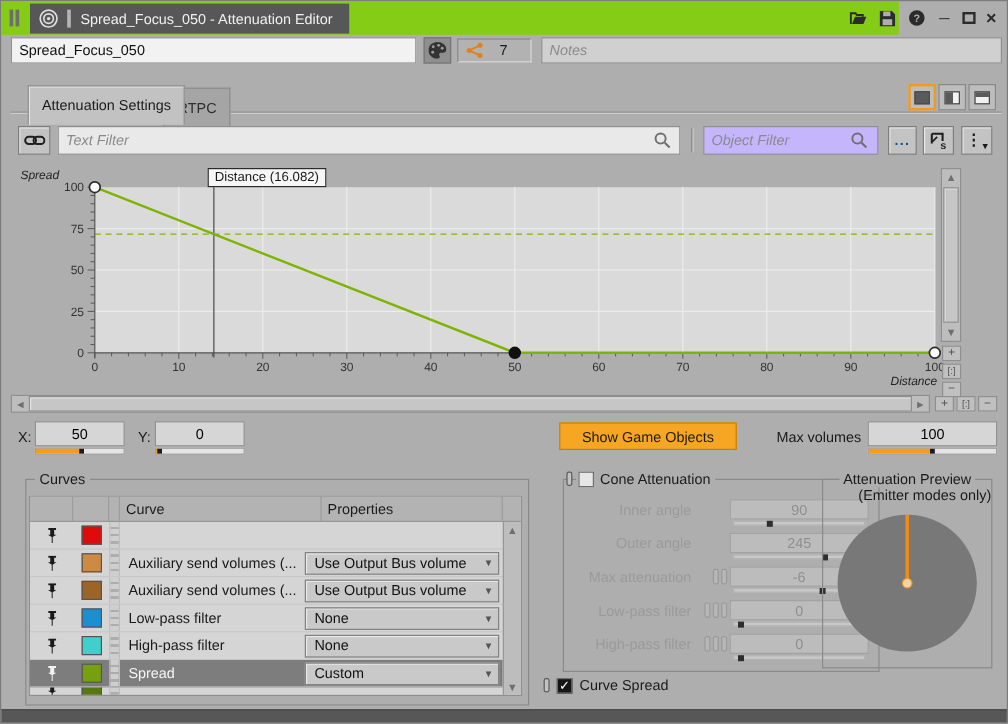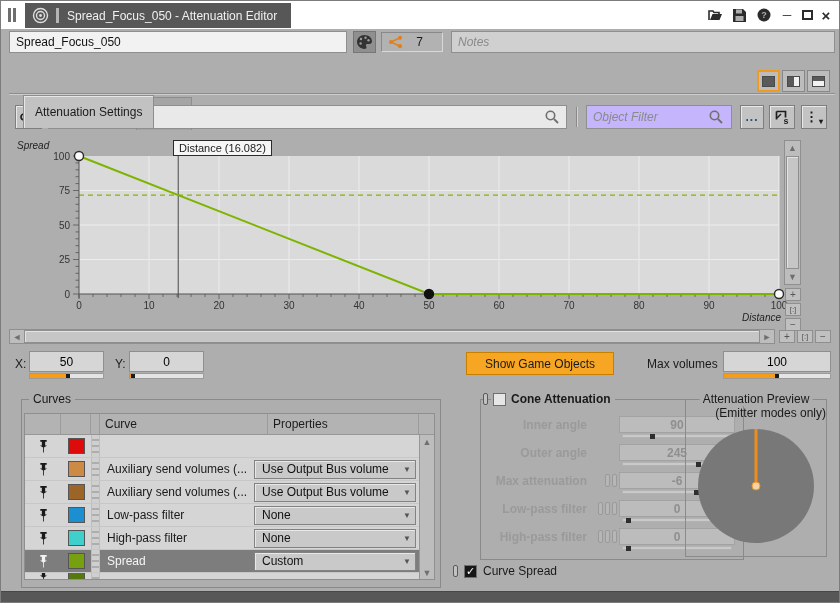--- a/index.html
+++ b/index.html
@@ -2,21 +2,21 @@
 <html><head>
 <meta charset="utf-8">
 <style>
   html,body{margin:0;padding:0;background:#888;}
   *{box-sizing:border-box;}
   #window{position:relative;width:840px;height:603px;background:#aeaeae;border:1px solid #7c7c7c;
           font-family:"Liberation Sans",sans-serif;font-size:12px;color:#1a1a1a;overflow:hidden;}
   .abs{position:absolute;}
 
   
-  #titlebar{left:0;top:0;width:840px;height:28px;background:#ffffff;}
+  #titlebar{left:0;top:0;width:748px;height:28px;background:#84cc16;}
   #dock-grip{left:7px;top:7px;width:10px;height:14px;}
   #dock-grip i{display:inline-block;width:3px;height:14px;background:#6e6e6e;margin-right:2px;}
   #title-tab{left:24px;top:2px;height:25px;background:#575757;color:#f0f0f0;display:flex;align-items:center;padding:0 14px 0 7px;}
   #title-sep{width:3px;height:15px;background:#b5b5b5;margin:0 8px 0 7px;}
   .win-ctl{top:6px;width:18px;height:16px;display:flex;align-items:center;justify-content:center;color:#2b2b2b;cursor:default;}
   #btn-open{left:705px;} #btn-save{left:729px;} #btn-help{left:754px;}
   #btn-min{left:777px;font-weight:bold;} #btn-max{left:797px;} #btn-close{left:816px;font-size:15px;font-weight:bold;}
   #btn-max i{display:block;width:11px;height:10px;border:2px solid #2b2b2b;}
 
   
@@ -24,21 +24,21 @@
   #name-input{left:8px;top:30px;width:338px;height:22px;background:#f2f2f2;color:#111;}
   #palette-btn{left:352px;top:30px;width:23px;height:22px;background:#8f8f8f;border:1px solid #767676;display:flex;align-items:center;justify-content:center;}
   #share-box{left:380px;top:31px;width:62px;height:20px;background:#b2b2b2;border:1px solid #898989;border-bottom-color:#d8d8d8;border-right-color:#d8d8d8;display:flex;align-items:center;padding:0 6px;}
   #share-count{flex:1;text-align:center;color:#1a1a1a;}
   #notes-input{left:450px;top:30px;width:384px;height:22px;background:#d0d0d0;color:#333;}
   #notes-input::placeholder,#text-filter::placeholder,#object-filter::placeholder{color:#8a8a8a;font-style:italic;}
 
   
   #tab-line{left:8px;top:92px;width:826px;height:1px;background:#8d8d8d;}
   #tab-line2{left:8px;top:93px;width:826px;height:1px;background:#cdcdcd;}
-  .tab{display:flex;align-items:center;padding:16px 11px;margin-top:24px;}
+  .tab{display:flex;align-items:center;padding:16px 11px;}
   #tab-attn{left:22px;top:70px;height:24px;background:#c2c2c2;border:1px solid #8d8d8d;border-bottom:none;
             box-shadow:inset 1px 1px 0 #e6e6e6;z-index:3;}
   #tab-rtpc{left:135px;top:72px;height:21px;background:#a5a5a5;border:1px solid #8d8d8d;border-bottom:none;color:#2e2e2e;}
   .layout-btn{top:69px;width:23px;height:22px;background:#bdbdbd;border:1px solid #888;display:flex;align-items:center;justify-content:center;}
   #layout-1{left:756px;border:2px solid #ef9b1d;}
   #layout-2{left:781px;} #layout-3{left:806px;}
   .lb-icon{width:13px;height:11px;border:1px solid #4a4a4a;background:#5a5a5a;}
   .lb-split-v{background:linear-gradient(90deg,#5a5a5a 0 55%,#f2f2f2 55% 100%);}
   .lb-split-h{background:linear-gradient(180deg,#5a5a5a 0 45%,#f2f2f2 45% 100%);}
 
@@ -109,21 +109,21 @@
   .crow.partial .swatch{height:16px;margin-top:2px;}
   .dropdown{flex:1;height:19px;background:#c9c9c9;border:1px solid #828282;box-shadow:inset 1px 1px 0 #e8e8e8;
             display:flex;align-items:center;padding:0 4px 0 7px;color:#111;}
   .dropdown span:first-child{flex:1;}
   .dd-arrow{font-size:8px;color:#555;}
   #tbl-vsb{position:absolute;right:0;top:21px;width:15px;bottom:0;background:#bdbdbd;border-left:1px solid #979797;}
   #tbl-vsb .sb-arrow{height:13px;}
   #tbl-vsb .dn{position:absolute;bottom:0;width:100%;}
 
   
-  #cone-group{left:479px;top:398px;width:264px;height:161px;padding:16px 8px 0 6px;font-weight:bold;}
+  #cone-group{left:468px;top:398px;width:264px;height:161px;padding:16px 8px 0 6px;}
   #cone-head{position:absolute;top:-8px;left:10px;background:#aeaeae;padding:0 4px;display:flex;align-items:center;gap:5px;}
   .checkbox{width:13px;height:13px;border:1px solid #6e6e6e;background:#e6e6e6;display:inline-flex;align-items:center;justify-content:center;}
   .checkbox.checked{background:#161616;color:#fff;font-size:11px;}
   .bracket-icon{width:5px;height:12px;border:1px solid #5a5a5a;border-radius:2px;display:inline-block;background:#c2c2c2;}
   .cone-row{display:flex;align-items:flex-start;height:28px;}
   .cone-label{width:100px;text-align:right;color:#9a9a9a;margin:2px 4px 0 0;}
   .cone-icons{width:26px;display:flex;gap:2px;justify-content:flex-end;margin:2px 2px 0 0;}
   .mini-rtpc{width:5px;height:13px;border:1px solid #9a9a9a;border-radius:2px;background:#b6b6b6;}
   .cone-fieldwrap{flex:1;}
   .cone-input{display:block;height:17px;line-height:16px;background:#bcbcbc;border:1px solid #a2a2a2;color:#8f8f8f;text-align:center;}

